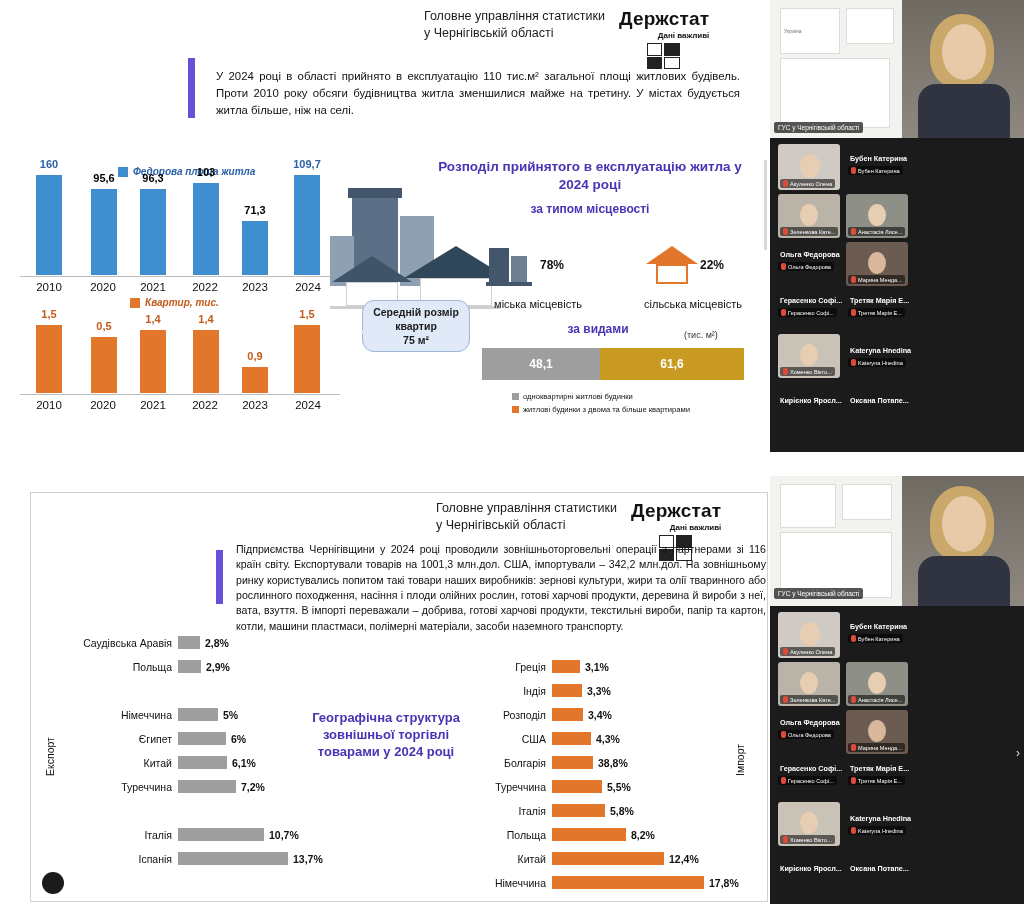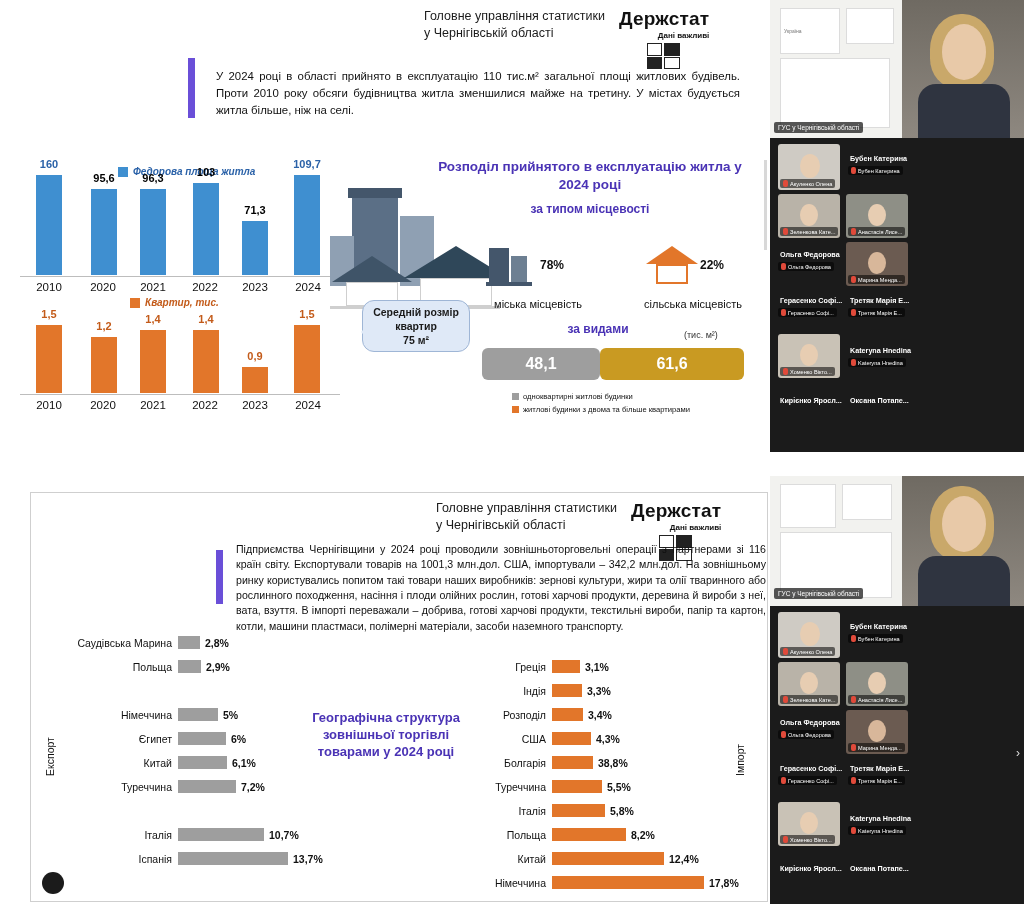--- a/index.html
+++ b/index.html
@@ -48,21 +48,21 @@
 
   
   .callout { position:absolute; background:#dfe9f7; border:1px solid #9fb6d6; border-radius:12px;
              font-size:10.5px; font-weight:bold; color:#1a1a1a; text-align:center; line-height:1.35;
              display:flex; align-items:center; justify-content:center; padding:4px 6px; }
   .callout:after { content:""; position:absolute; left:-9px; bottom:12px; width:0;height:0;
              border:7px solid transparent; border-right-color:#dfe9f7; }
 
   .pct { position:absolute; font-size:12px; font-weight:bold; color:#111; }
   .cap { position:absolute; font-size:11px; color:#111; text-align:center; }
-  .stack-seg { position:absolute; display:flex; align-items:center; justify-content:center; color:#fff; font-weight:bold; font-size:16px;border-radius:6px; }
+  .stack-seg { position:absolute; display:flex; align-items:center; justify-content:center; color:#fff; font-weight:bold; font-size:12px; }
   .lgd2 { position:absolute; font-size:7.6px; color:#111; display:flex; align-items:center; gap:4px;}
   .lgd2 .sw { width:7px; height:7px; }
 
   
   .hrow { position:absolute; display:flex; align-items:center; }
   .hname { font-size:10.5px; color:#111; text-align:right; }
   .hbar { height:13px; }
   .hval { font-size:10.5px; font-weight:bold; color:#111; margin-left:5px; }
   .sidecap { position:absolute; font-size:10.5px; color:#111; transform:rotate(-90deg); transform-origin:left top; }
   .mid-title { position:absolute; font-weight:bold; color:#4a33b5; text-align:center; font-size:13px; line-height:1.3;}
@@ -147,21 +147,21 @@
     <div class="xlabel" style="left:284px; top:281px; width:48px;">2024</div>
 
     <div class="legend-row" style="left:130px; top:297px; color:#c35b1a;">
       <span class="sw" style="background:#e2762a;"></span>
       <span>Квартир, тис.</span>
     </div>
 
     <div class="blabel" style="left:28px; top:308px; width:42px; color:#c35b1a;">1,5</div>
     <div class="bar" style="left:36px; top:325px; width:26px; height:68px; background:#e2762a;"></div>
 
-    <div class="blabel" style="left:83px; top:320px; width:42px; color:#c35b1a;">1,2</div>
+    <div class="blabel" style="left:83px; top:320px; width:42px; color:#c35b1a;">0,5</div>
     <div class="bar" style="left:91px; top:337px; width:26px; height:56px; background:#e2762a;"></div>
 
     <div class="blabel" style="left:132px; top:313px; width:42px; color:#c35b1a;">1,4</div>
     <div class="bar" style="left:140px; top:330px; width:26px; height:63px; background:#e2762a;"></div>
 
     <div class="blabel" style="left:185px; top:313px; width:42px; color:#c35b1a;">1,4</div>
     <div class="bar" style="left:193px; top:330px; width:26px; height:63px; background:#e2762a;"></div>
 
     <div class="blabel" style="left:234px; top:350px; width:42px; color:#c35b1a;">0,9</div>
     <div class="bar" style="left:242px; top:367px; width:26px; height:26px; background:#e2762a;"></div>
@@ -331,21 +331,21 @@
     <div class="vbar" style="left:216px; top:74px; width:7px; height:54px;"></div>
 
     <div class="lead" style="left:236px; top:66px; width:530px; font-size:10.6px; line-height:1.45;">Підприємства Чернігівщини у 2024 році проводили зовнішньоторговельні операції з партнерами зі 116 країн світу. Експортували товарів на 1001,3 млн.дол. США, імпортували – 342,2 млн.дол. На зовнішньому ринку користувались попитом такі товари наших виробників: зернові культури, жири та олії тваринного або рослинного походження, насіння і плоди олійних рослин, готові харчові продукти, деревина й вироби з неї, вата, взуття. В імпорті переважали – добрива, готові харчові продукти, текстильні вироби, папір та картон, котли, машини пластмаси, полімерні матеріали, засоби наземного транспорту.</div>
 
     <div class="sidecap" style="left:44px; top:300px;">Експорт</div>
     <div class="sidecap" style="left:734px; top:300px;">Імпорт</div>
 
     <div class="mid-title" style="left:296px; top:234px; width:180px;">Географічна структура зовнішньої торгівлі товарами у 2024 році</div>
 
     <div class="hrow" style="left:52px; top:160px; width:300px;">
-      <span class="hname" style="width:120px;">Саудівська Марина</span>
+      <span class="hname" style="width:120px;">Саудівська Аравія</span>
       <span class="hbar" style="width:22px; background:#9e9e9e; margin-left:6px;"></span>
       <span class="hval">2,8%</span>
     </div>
     <div class="hrow" style="left:52px; top:184px; width:300px;">
       <span class="hname" style="width:120px;">Польща</span>
       <span class="hbar" style="width:23px; background:#9e9e9e; margin-left:6px;"></span>
       <span class="hval">2,9%</span>
     </div>
     <div class="hrow" style="left:52px; top:232px; width:300px;">
       <span class="hname" style="width:120px;">Німеччина</span>

